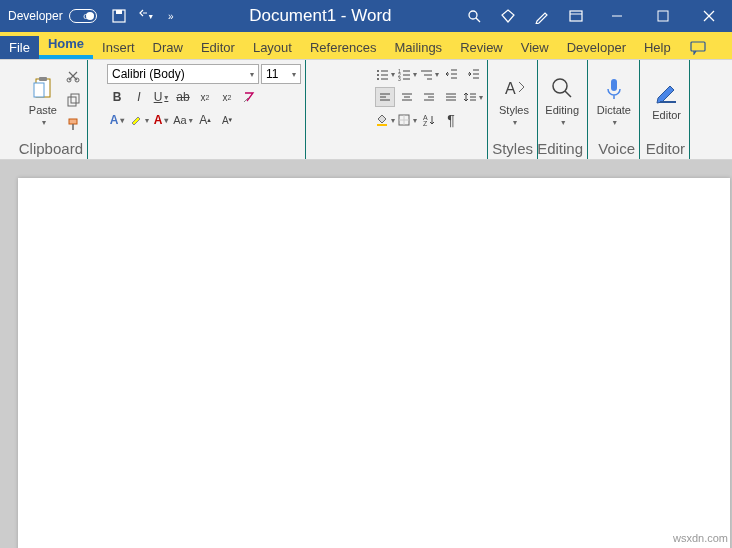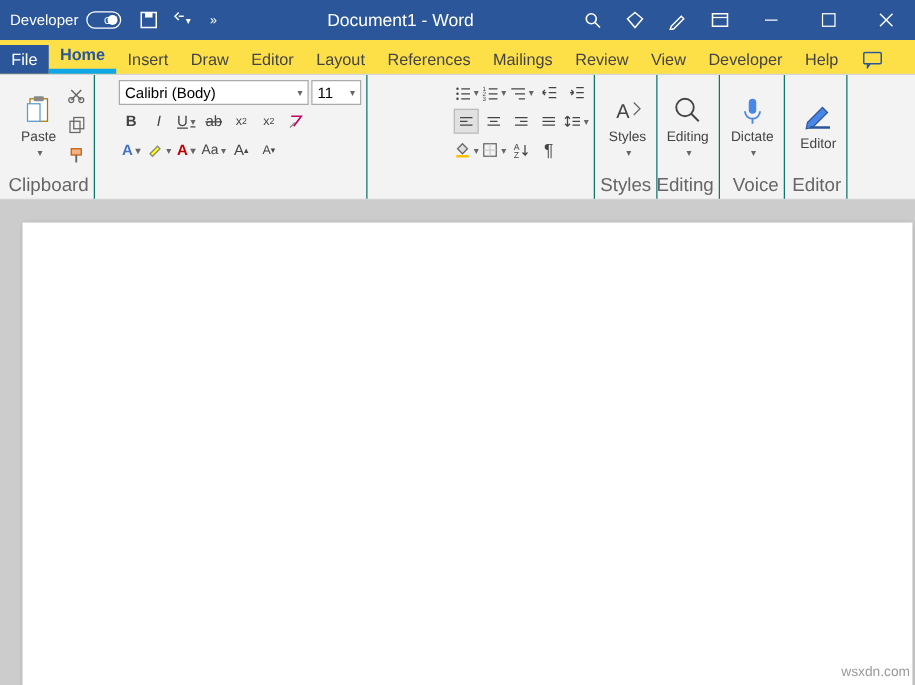--- a/index.html
+++ b/index.html
@@ -4,21 +4,21 @@
 <style>
 * { margin: 0; padding: 0; box-sizing: border-box; font-family: "Segoe UI", Arial, sans-serif; }
 body { width: 732px; height: 548px; background: #f3f3f3; overflow: hidden; position: relative; }
 
 .titlebar { height: 32px; background: #2b579a; display: flex; align-items: center; color: #fff; font-size: 12px; }
 .autosave { display: flex; align-items: center; gap: 6px; padding: 0 8px; }
 .toggle { width: 28px; height: 14px; border: 1px solid #fff; border-radius: 7px; display: flex; align-items: center; padding: 0 2px; font-size: 8px; justify-content: flex-end; }
 .toggle::before { content: ""; width: 8px; height: 8px; border-radius: 50%; background: #fff; position: absolute; margin-left: -18px; }
 .qat { display: flex; align-items: center; gap: 10px; padding: 0 6px; }
 .qat-icon { width: 16px; height: 16px; display: flex; align-items: center; justify-content: center; cursor: pointer; }
-.doc-title { flex: 1; text-align: center; font-size: 14px; }
+.doc-title { flex: 1; text-align: center; font-size: 17px; }
 .title-icons { display: flex; align-items: center; gap: 18px; padding: 0 10px; }
 .win-controls { display: flex; }
 .win-btn { width: 46px; height: 32px; display: flex; align-items: center; justify-content: center; cursor: pointer; }
 
 .tabs { height: 28px; background: #fde047; display: flex; align-items: flex-end; border-bottom: 1px solid #d4d4d4; font-size: 13px; }
 .tab { padding: 4px 9px; color: #444; cursor: pointer; }
 .tab.file { background: #2b579a; color: #fff; }
 .tab.active { border-bottom: 4px solid #0ea5e9; color: #2b579a; font-weight: 600; }
 .tab-right { margin-left: auto; display: flex; }
 .tab-icon { padding: 4px 10px; cursor: pointer; }
@@ -132,21 +132,21 @@
           <rect x="1" y="1" width="14" height="9" rx="1" fill="none" stroke="#2b579a" stroke-width="1.2"></rect>
           <path d="M6 10l-2 3v-3" fill="none" stroke="#2b579a" stroke-width="1.2"></path>
         </svg>
       </div>
     <div class="tab-icon"></div>
   </div>
 </div>
 
 <div class="ribbon">
 
-  <div class="group" style="width:76px">
+  <div class="group" style="width:88px">
     <div class="group-body">
       <div class="big-btn">
         <span class="icon">
             <svg width="26" height="26">
               <rect x="6" y="4" width="14" height="18" fill="#fff" stroke="#a67c00" stroke-width="1"></rect>
               <rect x="9" y="2" width="8" height="4" rx="1" fill="#888"></rect>
               <rect x="4" y="8" width="10" height="14" fill="#fff" stroke="#5b9bd5"></rect>
             </svg>
           </span>
         <span>Paste</span>

